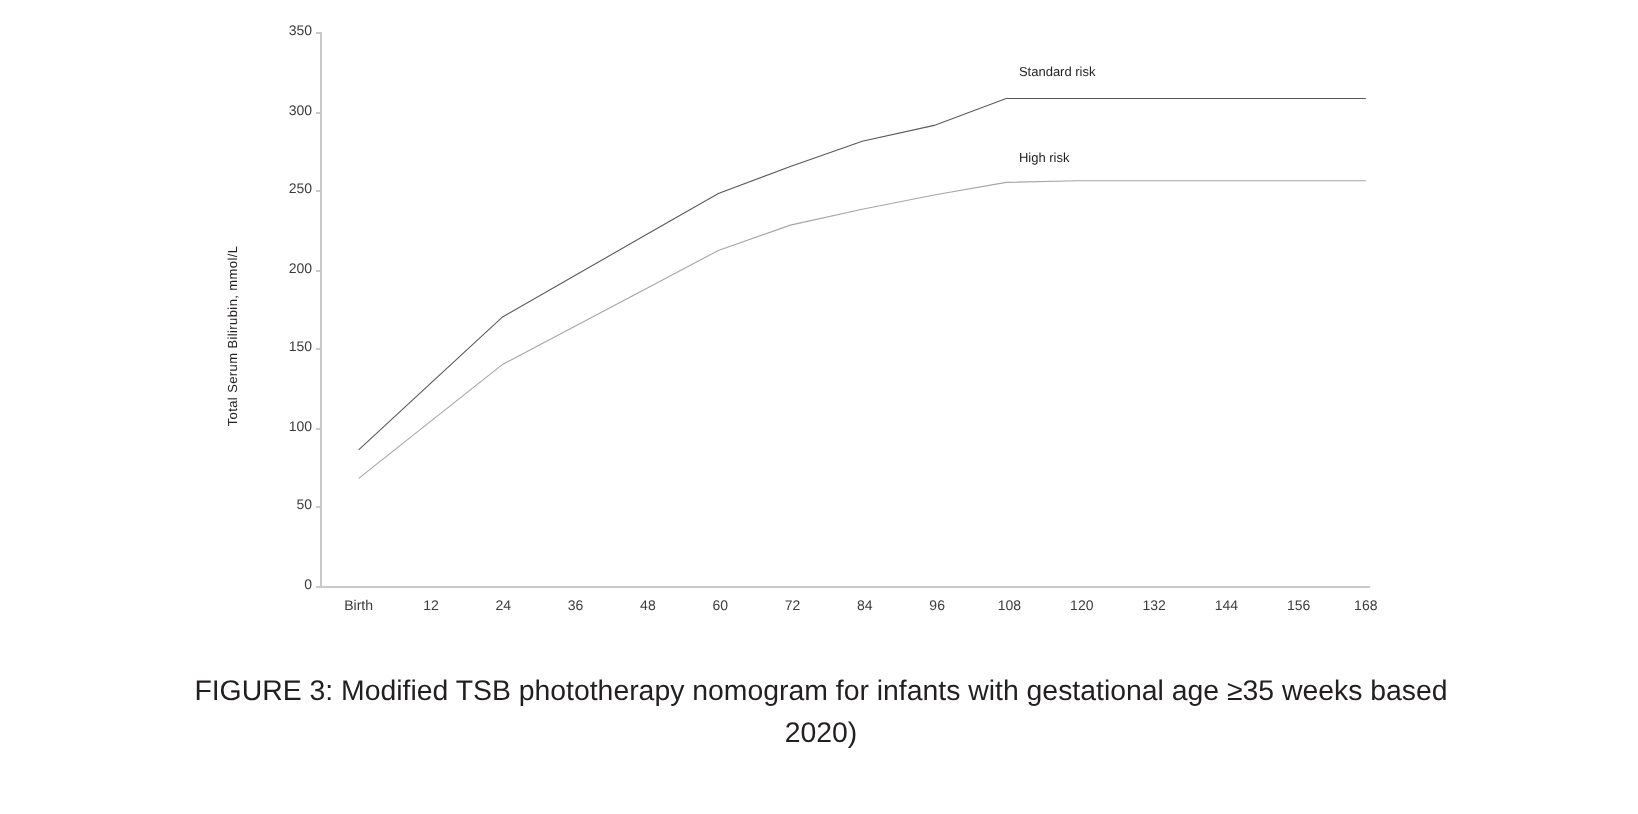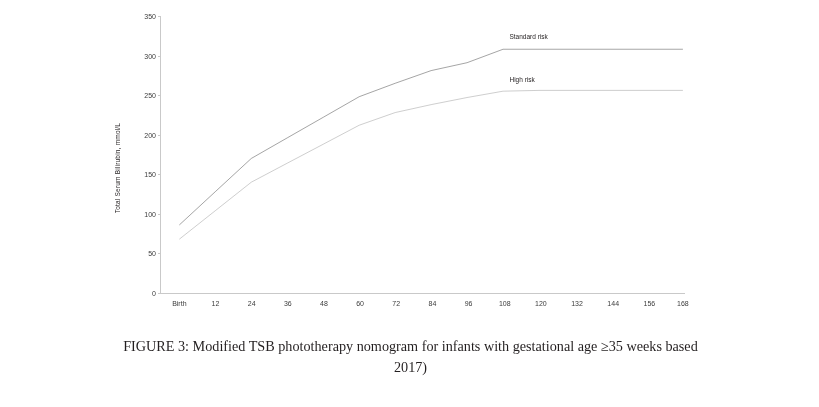--- a/index.html
+++ b/index.html
@@ -91,21 +91,21 @@
     overflow: visible;
   }
 
   
   #caption {
     position: absolute;
     left: 28px;
     top: 336px;
     width: 765px;
     text-align: center;
-    font-family: Liberation Serif, serif;
+    font-family: Liberation Sans, sans-serif;
     font-size: 14.2px;
     line-height: 1.5;
     color: #231f20;
   }
   #caption .line {
     display: block;
     white-space: pre;
   }
 </style>
 </head>
@@ -158,16 +158,16 @@
         <polyline id="line-high" fill="none" stroke="#a6a6a6" stroke-width="0.55" vector-effect="non-scaling-stroke" points="3.50,80.57 10.36,70.29 17.23,60.00 24.09,53.14 30.96,46.29 37.82,39.43 44.69,34.86 51.55,32.00 58.41,29.43 65.28,27.14 72.14,26.86 79.01,26.86 85.87,26.86 92.74,26.86 99.60,26.86"></polyline>
       </svg>
 
       <div class="series-label" style="left:66.5%; top:6.2%;">Standard risk</div>
       <div class="series-label" style="left:66.5%; top:21.5%;">High risk</div>
     </div>
   </div>
 
   <div id="caption">
     <span class="line">FIGURE 3: Modified TSB phototherapy nomogram for infants with gestational age ≥35 weeks based</span>
-    <span class="line">2017)</span>
+    <span class="line">2020)</span>
   </div>
 
 </div>
 
 </body></html>

